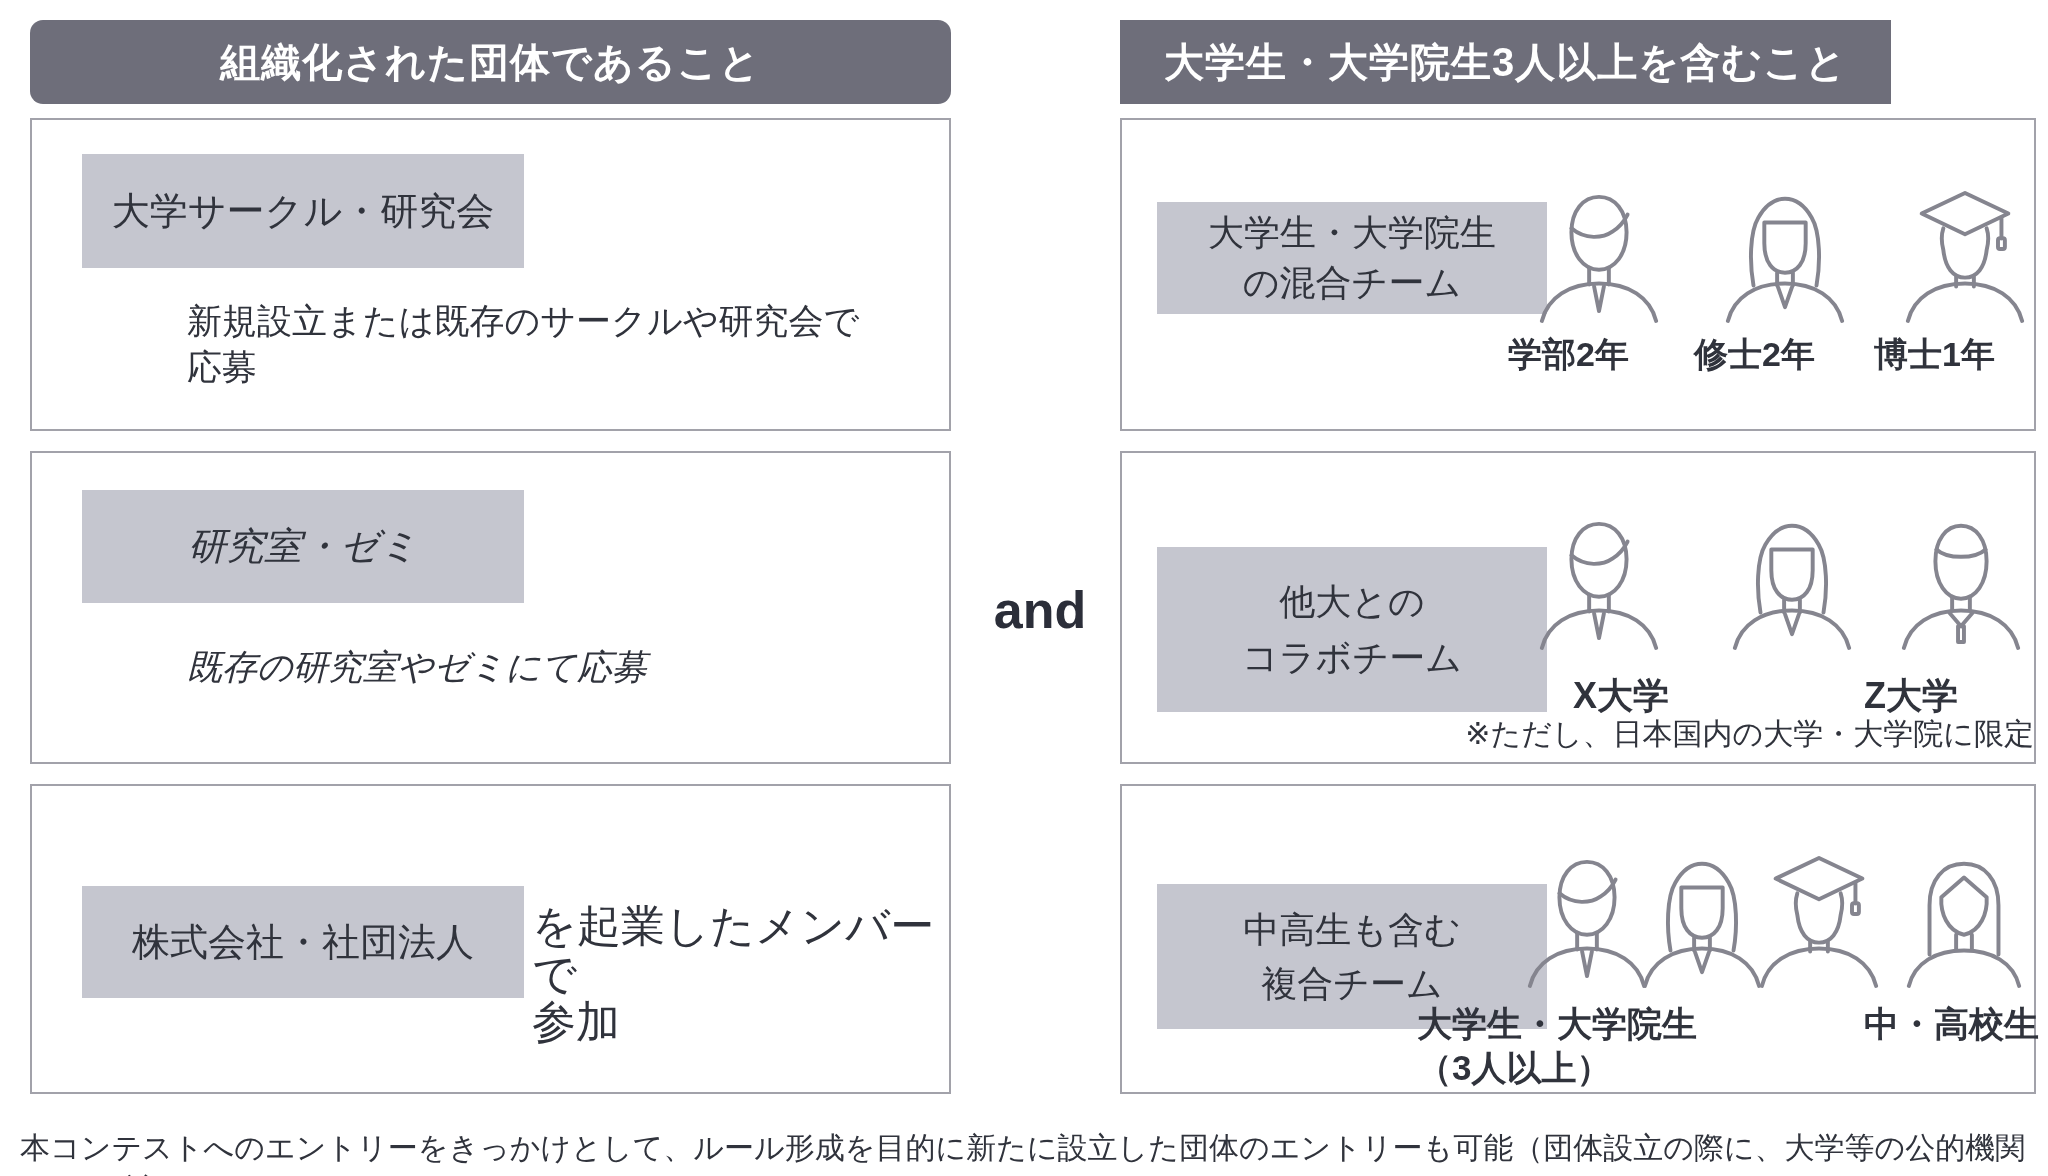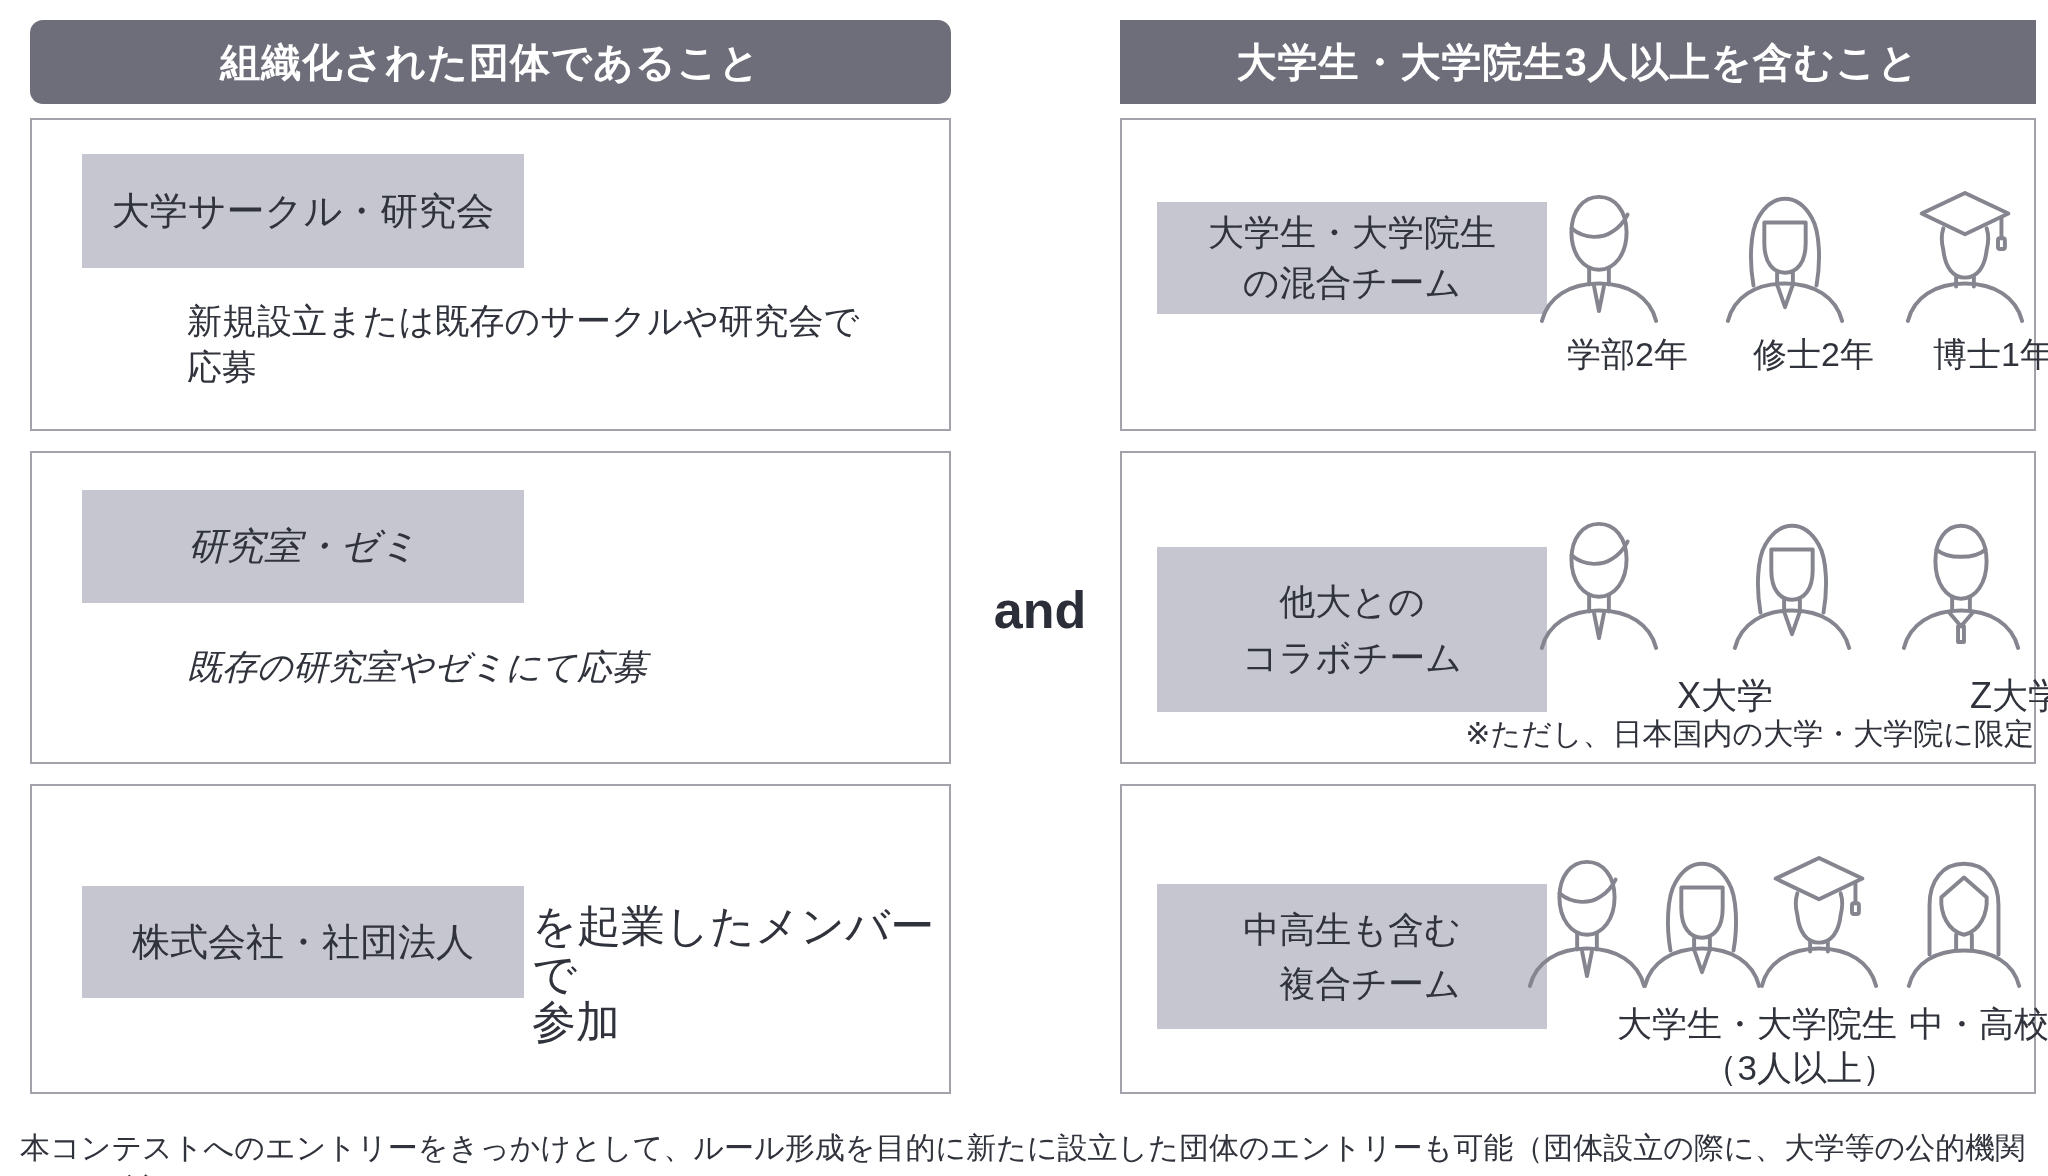--- a/index.html
+++ b/index.html
@@ -27,22 +27,22 @@
     display:flex;align-items:center;justify-content:center;
     text-align:center;color:var(--text,#30333c);
   }
   .hl-label{font-size:38px;white-space:pre-line;}
   .hl-label.two-line{font-size:36px;line-height:1.4;}
   .desc{
     position:absolute;font-size:35px;line-height:46px;
     color:var(--text,#30333c);white-space:pre-line;
   }
   .member-label{
-    position:absolute;font-size:34px;text-align:right;
-    color:var(--text,#30333c);white-space:pre-line;line-height:44px;
+    position:absolute;font-size:34px;text-align:left;
+    color:var(--text,#30333c);white-space:pre-line;line-height:44px;font-weight:bold;
   }
   .uni-label{font-size:36px;}
   .note{
     position:absolute;font-size:30px;text-align:right;
     color:var(--text,#30333c);
   }
   .connector{
     position:absolute;left:985px;top:580px;width:110px;
     font-size:52px;font-weight:600;text-align:center;
     color:var(--connector,#2b2e39);
@@ -107,21 +107,21 @@
         <path d="M58 84 L58 99 M74 84 L74 99"></path>
         <path d="M10 136 C16 112 38 100 66 100 C94 100 116 112 122 136"></path>
       </g>
     </symbol>
   </defs>
 </svg>
 
 <div id="canvas">
 
   <div class="col-header" style="left:30px;top:20px;width:921px;border-radius:13px;">組織化された団体であること</div>
-  <div class="col-header" style="left:1120px;top:20px;width:916px;">大学生・大学院生3人以上を含むこと</div>
+  <div class="col-header" style="left:1120px;top:20px;width:771px;">大学生・大学院生3人以上を含むこと</div>
 
   <div class="box" style="left:30px;top:118px;width:921px;height:313px;padding-left:15px;">
     <div class="hl" style="left:50px;top:34px;width:442px;height:114px;">
       <span class="hl-label">大学サークル・研究会</span>
     </div>
     <div class="desc" style="left:155px;top:178px;">新規設立または既存のサークルや研究会で
 応募</div>
   </div>
 
   <div class="box" style="left:30px;top:451px;width:921px;height:313px;font-style:italic;">
@@ -174,21 +174,21 @@
     <svg class="icon" style="left:774px;top:61px;" viewBox="0 0 132 138">
         <use href="#sym-business-student" xlink:href="#sym-business-student"></use>
       </svg>
     <div class="member-label uni-label" style="left:451px;top:221px;width:200px;">X大学</div>
     <div class="member-label uni-label" style="left:742px;top:221px;width:200px;">Z大学</div>
     <div class="note" style="left:280px;top:261px;width:632px;">※ただし、日本国内の大学・大学院に限定</div>
   </div>
 
   <div class="box" style="left:1120px;top:784px;width:916px;height:310px;">
     <div class="hl" style="left:35px;top:98px;width:390px;height:145px;">
-      <span class="hl-label two-line" style="line-height:1.5;text-align:right;">中高生も含む
+      <span class="hl-label two-line" style="line-height:1.5;">中高生も含む
 複合チーム</span>
     </div>
     <svg class="icon" style="left:400px;top:66px;" viewBox="0 0 132 138">
         <use href="#sym-male-student" xlink:href="#sym-male-student"></use>
       </svg>
     <svg class="icon" style="left:515px;top:66px;" viewBox="0 0 132 138">
         <use href="#sym-female-student" xlink:href="#sym-female-student"></use>
       </svg>
     <svg class="icon" style="left:632px;top:66px;" viewBox="0 0 132 138">
         <use href="#sym-graduate-student" xlink:href="#sym-graduate-student"></use>

